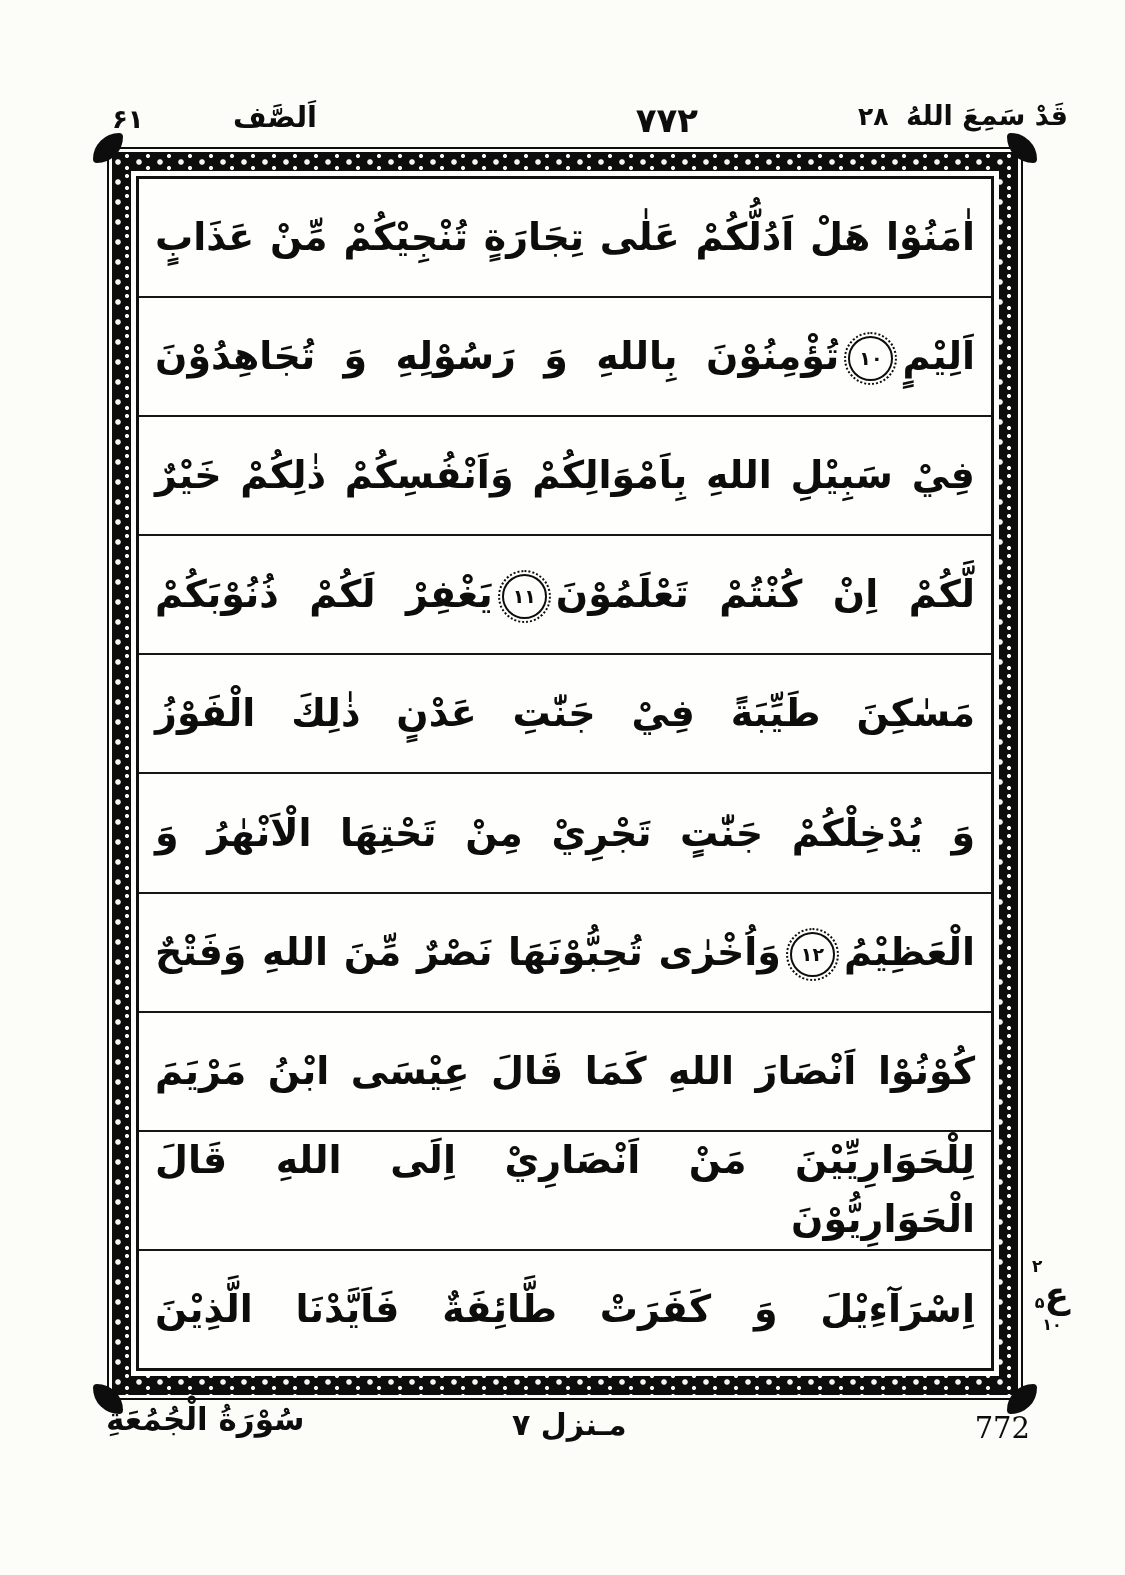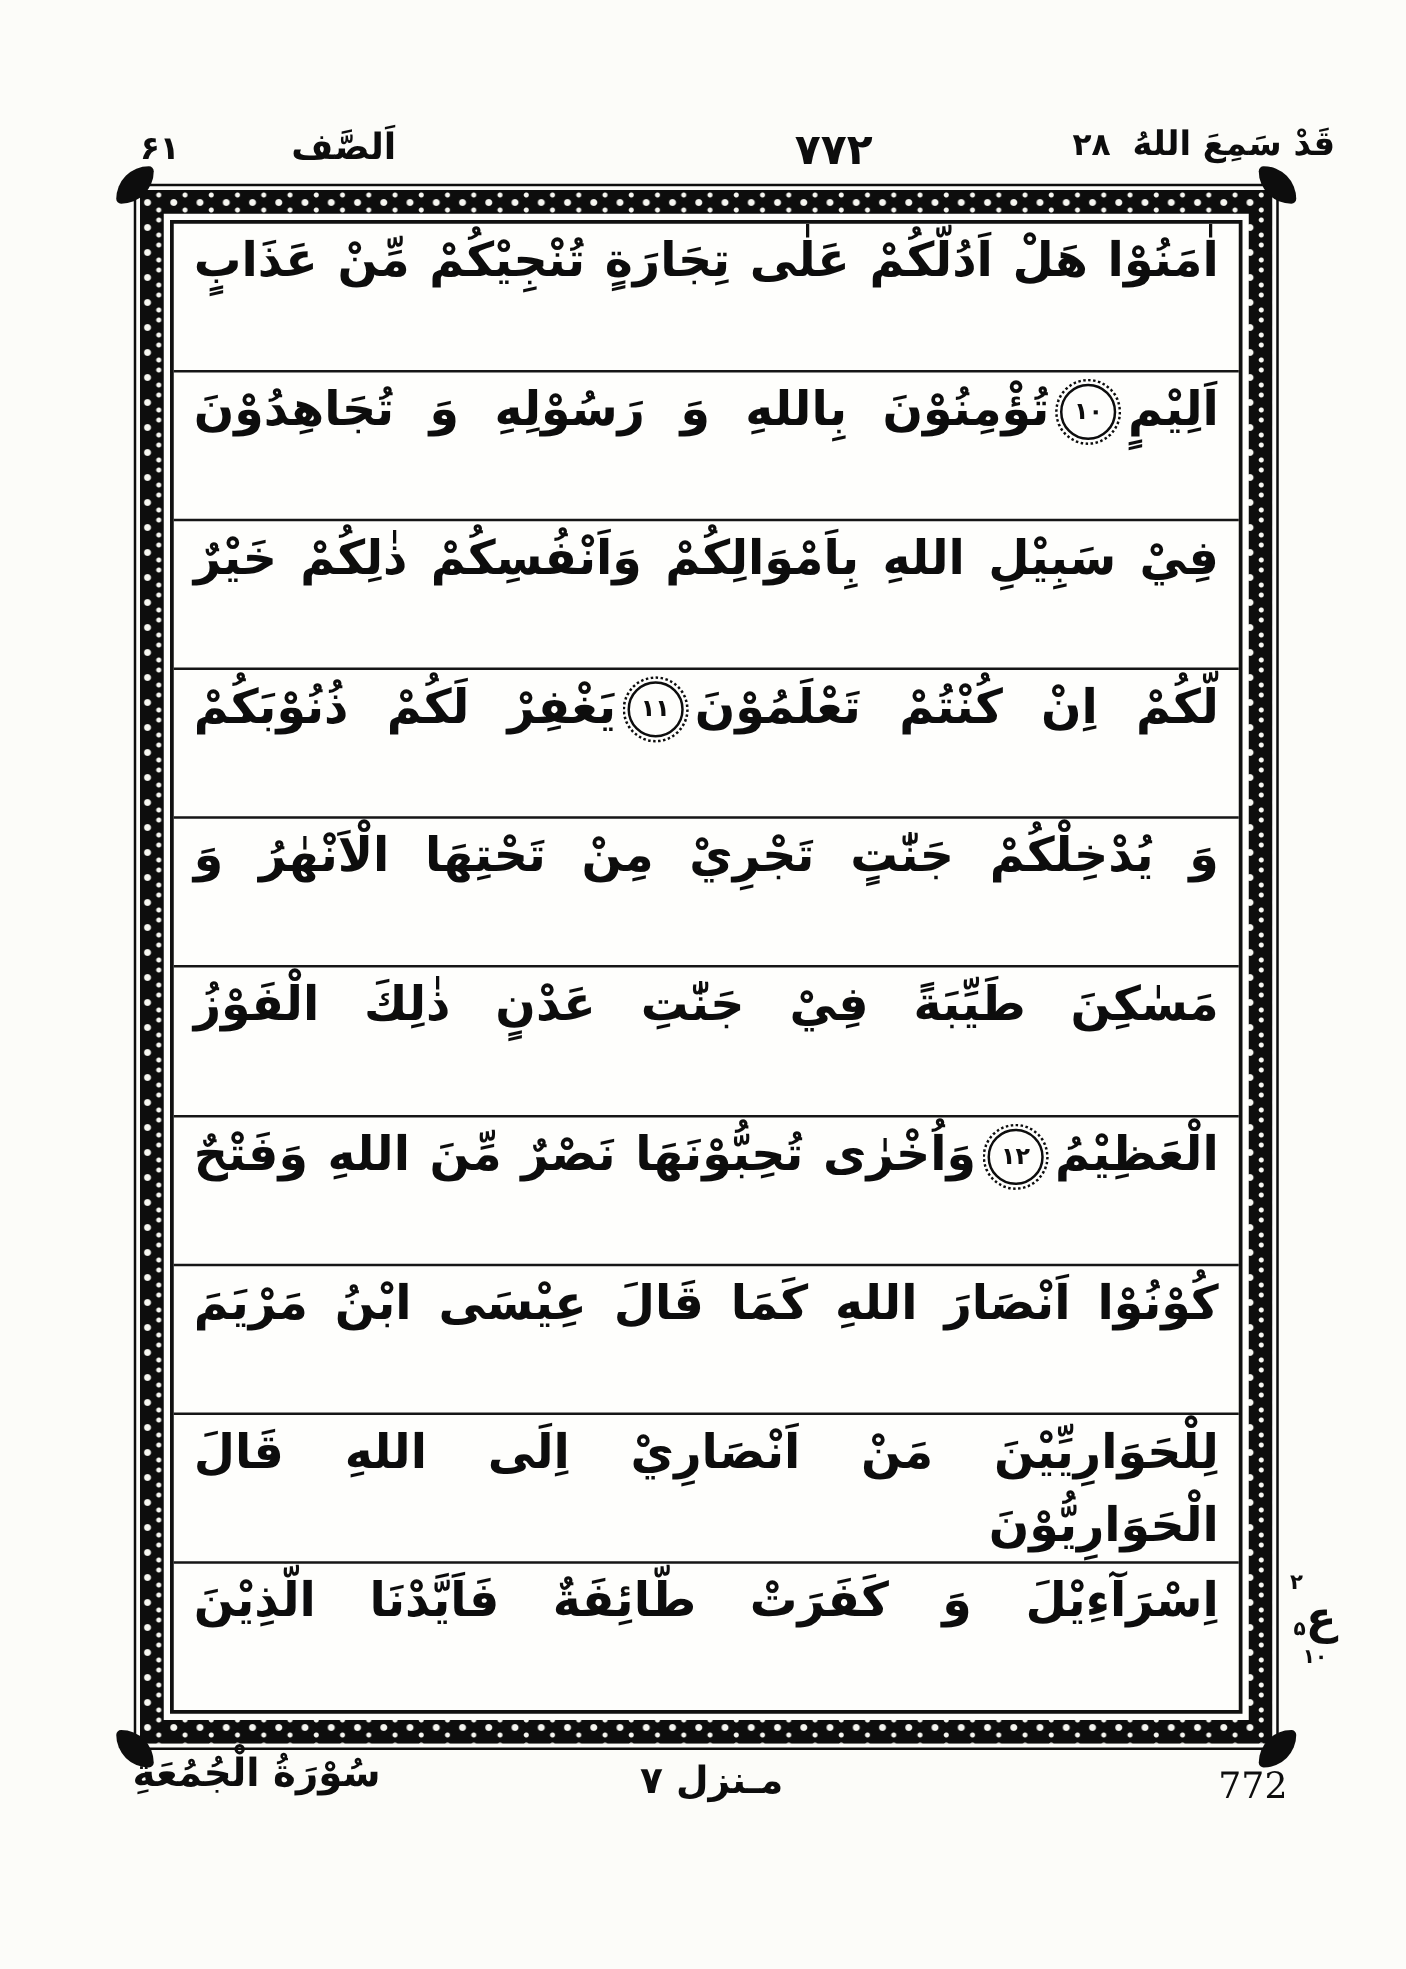--- a/index.html
+++ b/index.html
@@ -54,21 +54,21 @@
   .text-area {
     position: absolute; inset: 5px;
     border: 3.5px solid #111;
     display: flex; flex-direction: column;
     background: #fefefc;
   }
 
   
   .row {
     flex: 1 1 0;
-    display: flex; 
+    display: flex; align-items: center;
     border-bottom: 2px solid #161616;
     padding: 0 16px;
     overflow: hidden;
   }
   .row:last-child { border-bottom: none; }
   .line {
     flex: 1;
     direction: rtl;
     text-align: justify; text-align-last: justify; text-justify: inter-word;
     font-size: 38px; font-weight: bold; line-height: 1.55;
@@ -143,25 +143,25 @@
 
       <div class="row">
           <div class="line"><span class="seg">فِيْ سَبِيْلِ اللهِ بِاَمْوَالِكُمْ وَاَنْفُسِكُمْ ذٰلِكُمْ خَيْرٌ</span></div>
         </div>
 
       <div class="row">
           <div class="line"><span class="seg">لَّكُمْ اِنْ كُنْتُمْ تَعْلَمُوْنَ</span><span class="medallion">۱۱</span><span class="seg">يَغْفِرْ لَكُمْ ذُنُوْبَكُمْ</span></div>
         </div>
 
       <div class="row">
-          <div class="line"><span class="seg">وَ يُدْخِلْكُمْ جَنّٰتٍ تَجْرِيْ مِنْ تَحْتِهَا الْاَنْهٰرُ وَ</span></div>
+          <div class="line"><span class="seg">مَسٰكِنَ طَيِّبَةً فِيْ جَنّٰتِ عَدْنٍ ذٰلِكَ الْفَوْزُ</span></div>
         </div>
 
       <div class="row">
-          <div class="line"><span class="seg">مَسٰكِنَ طَيِّبَةً فِيْ جَنّٰتِ عَدْنٍ ذٰلِكَ الْفَوْزُ</span></div>
+          <div class="line"><span class="seg">وَ يُدْخِلْكُمْ جَنّٰتٍ تَجْرِيْ مِنْ تَحْتِهَا الْاَنْهٰرُ وَ</span></div>
         </div>
 
       <div class="row">
           <div class="line"><span class="seg">الْعَظِيْمُ</span><span class="medallion">۱۲</span><span class="seg">وَاُخْرٰى تُحِبُّوْنَهَا نَصْرٌ مِّنَ اللهِ وَفَتْحٌ</span></div>
         </div>
 
 
       <div class="row">
           <div class="line"><span class="seg">كُوْنُوْا اَنْصَارَ اللهِ كَمَا قَالَ عِيْسَى ابْنُ مَرْيَمَ</span></div>
         </div>

